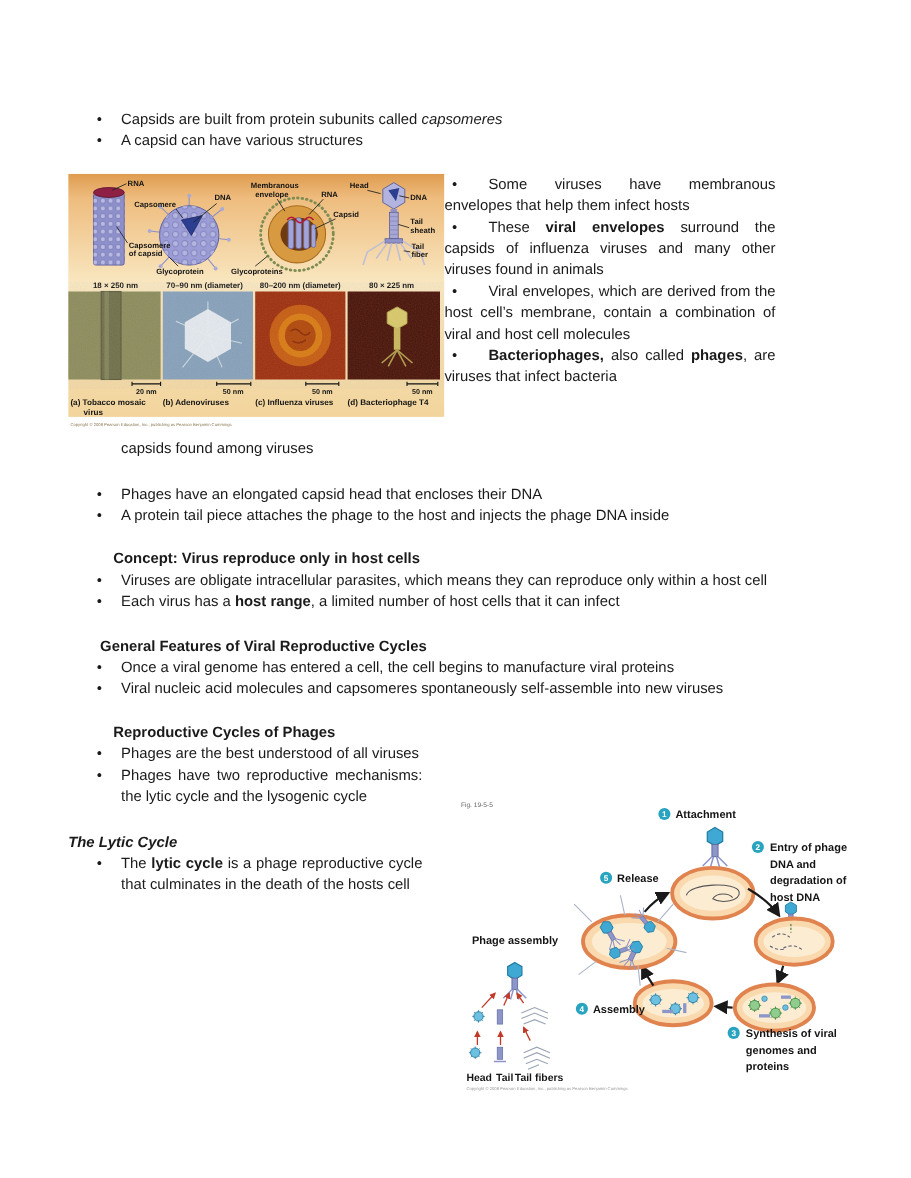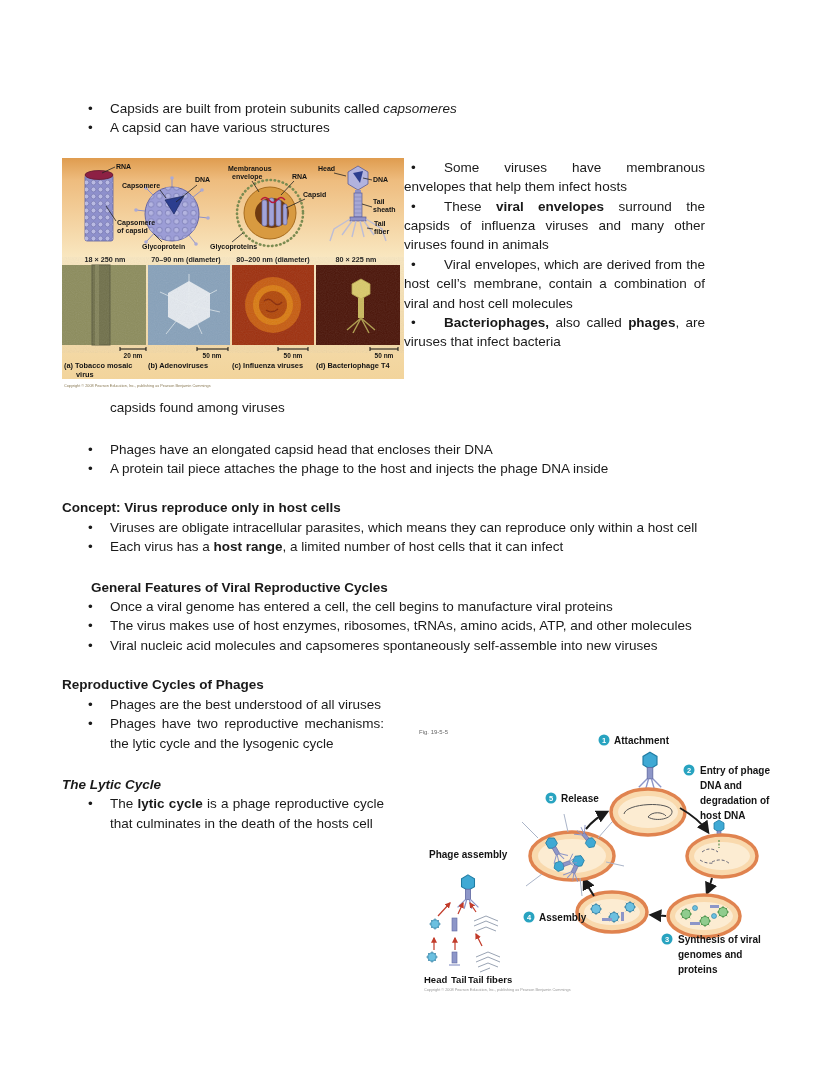--- a/index.html
+++ b/index.html
@@ -18,21 +18,21 @@
 
   .toprow { display:flex; margin-top:20px; }
   .fig1wrap { width:342px; flex:none; }
   .envcol { width:301px; flex:none; }
   .envcol p { text-align:justify; }
   .envcol .bm { display:inline-block; width:40px; padding-left:7px; }
   .envcol .bm::before { content:"\2022"; }
 
   .cont { padding-left:48px; margin-top:2px; }
   .mt22 { margin-top:22px; }
-  .mt20 { margin-top:20px; }
+  .mt20 { margin-top:20px;margin-left:41px; }
   .mt21 { margin-top:21px;margin-left:29px; }
 
   .leftcol { width:322px; }
 
   .fig2wrap { position:absolute; left:418px; top:726px; width:352px; }
 
   
   .f1lab  { font:bold 7px "Liberation Sans",sans-serif; fill:#141414; }
   .f1size { font:bold 7.2px "Liberation Sans",sans-serif; fill:#141414; }
   .f1cap  { font:bold 7.4px "Liberation Sans",sans-serif; fill:#141414; }
@@ -271,21 +271,20 @@
 
   <div class="h mt20">Concept: Virus reproduce only in host cells</div>
   <ul class="bl">
     <li>Viruses are obligate intracellular parasites, which means they can reproduce only within a host cell</li>
     <li><span>Each virus has a </span><b>host range</b><span>, a limited number of host cells that it can infect</span></li>
   </ul>
 
   <div class="h mt21">General Features of Viral Reproductive Cycles</div>
   <ul class="bl">
     <li>Once a viral genome has entered a cell, the cell begins to manufacture viral proteins</li>
-    <li>The virus makes use of host enzymes, ribosomes, tRNAs, amino acids, ATP, and other molecules</li>
     <li>Viral nucleic acid molecules and capsomeres spontaneously self-assemble into new viruses</li>
   </ul>
 
   <div class="leftcol">
     <div class="h mt20">Reproductive Cycles of Phages</div>
     <ul class="bl">
       <li>Phages are the best understood of all viruses</li>
       <li>Phages have two reproductive mechanisms: the lytic cycle and the lysogenic cycle</li>
     </ul>
     <div class="hi mt22">The Lytic Cycle</div>

